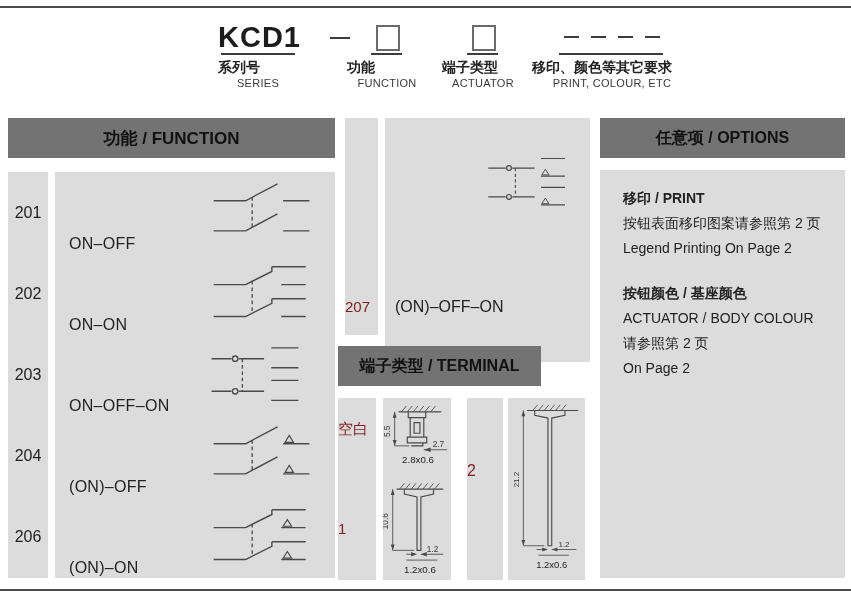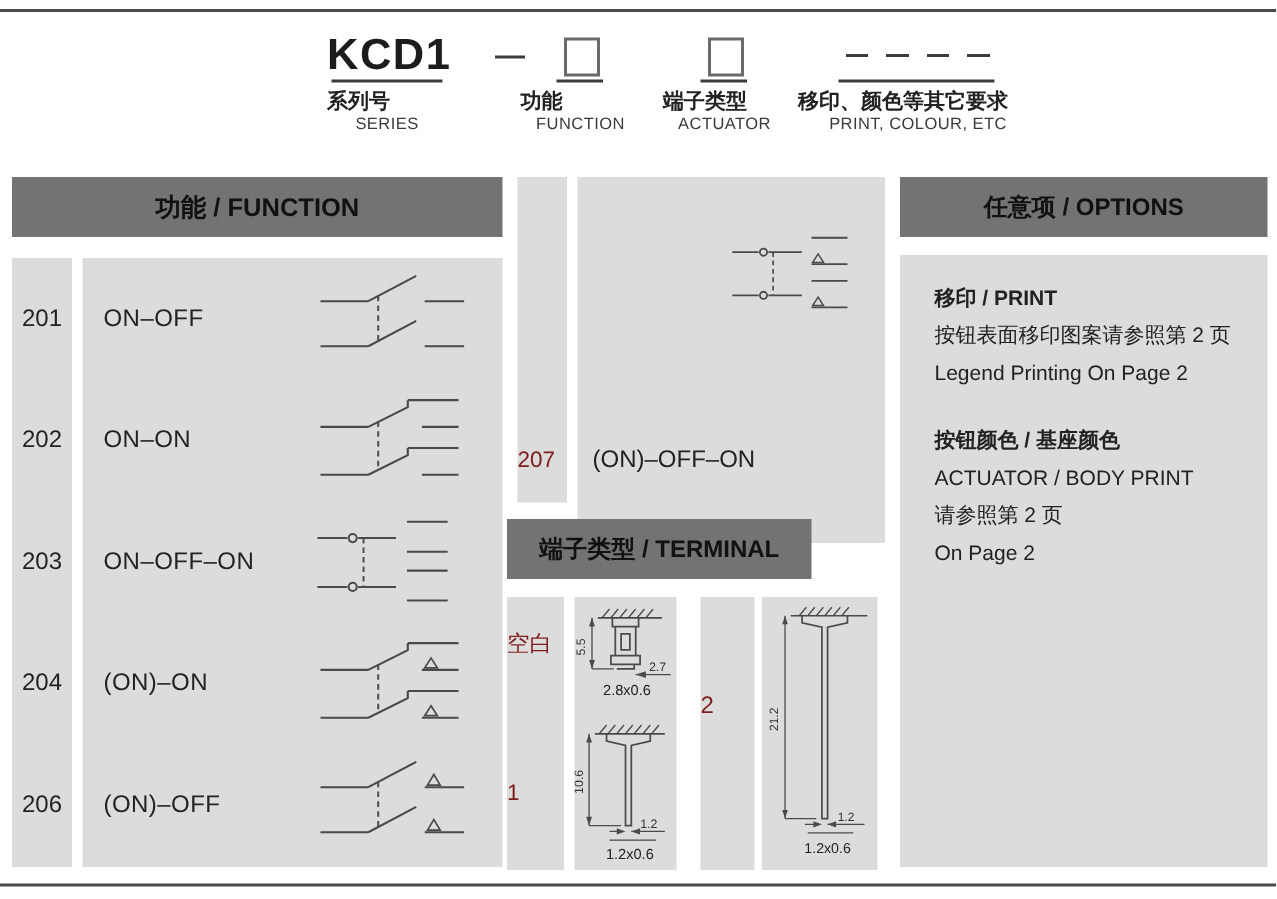--- a/index.html
+++ b/index.html
@@ -15,21 +15,21 @@
   .code-box{position:absolute;width:20px;height:22px;border:2px solid #6a6a6a;background:#fff;}
   .dash-sep{position:absolute;height:2px;background:#3c3c3c;}
   .dash-multi{position:absolute;height:2px;
       background:repeating-linear-gradient(90deg,#3c3c3c 0 15px,transparent 15px 27px);}
   
   .green-hd{position:absolute;background:#737373;color:#111;display:flex;
             align-items:center;justify-content:center;font-weight:bold;}
   .gray{position:absolute;background:#dcdcdc;}
   .f-num{height:81px;display:flex;align-items:center;justify-content:center;
          font-size:16px;color:#222;}
-  .f-row{position:relative;height:81px;display:flex;align-items:center;}
+  .f-row{position:relative;height:81px;display:flex;align-items:flex-end;}
   .f-label{padding-left:14px;font-size:16px;letter-spacing:.3px;color:#222;}
   .f-sym{position:absolute;left:153px;top:50%;transform:translateY(-50%);}
   svg{display:block;}
   .sym path,.sym circle{stroke:#4a4a4a;stroke-width:1.5;fill:none;}
   .sym .dash{stroke-dasharray:4 3;stroke-width:1.4;}
   .sym .tri{stroke-width:1.2;}
   .tdraw path,.tdraw line{stroke:#4a4a4a;stroke-width:1.2;fill:none;}
   .tdraw .thin{stroke-width:.9;}
   .tdraw .arrow{fill:#4a4a4a;stroke:none;}
   .tdraw text{fill:#333;font-size:8.5px;font-family:"Liberation Sans",sans-serif;}
@@ -104,38 +104,38 @@
       <svg class="f-sym sym" width="104" height="69" viewBox="0 0 115 76">
         <path d="M4,20 H26 M34,20 H62 M70,8 H100 M70,30 H100"></path>
         <circle cx="30" cy="20" r="3"></circle>
         <path d="M4,56 H26 M34,56 H62 M70,44 H100 M70,66 H100"></path>
         <circle cx="30" cy="56" r="3"></circle>
         <path class="dash" d="M38,20 V56"></path>
       </svg>
     </div>
 
     <div class="f-row">
+      <span class="f-label">(ON)–OFF</span>
+      <svg class="f-sym sym" width="108" height="68" viewBox="0 0 115 72">
+        <path d="M6,23 H40 M40,23 L74,5 M80,23 H108"></path>
+        <path class="tri" d="M82,21.5 L91,21.5 L86.5,14 Z"></path>
+        <path d="M6,55 H40 M40,55 L74,37 M80,55 H108"></path>
+        <path class="tri" d="M82,53.5 L91,53.5 L86.5,46 Z"></path>
+        <path class="dash" d="M47,19 V52"></path>
+      </svg>
+    </div>
+
+    <div class="f-row">
       <span class="f-label">(ON)–ON</span>
       <svg class="f-sym sym" width="108" height="68" viewBox="0 0 115 72">
         <path d="M6,26 H40 M40,26 L68,12 L68,7 M68,7 H104 M78,26 H104"></path>
         <path class="tri" d="M80,24.5 L89,24.5 L84.5,17.5 Z"></path>
         <path d="M6,60 H40 M40,60 L68,46 L68,41 M68,41 H104 M78,60 H104"></path>
         <path class="tri" d="M80,58.5 L89,58.5 L84.5,51.5 Z"></path>
         <path class="dash" d="M47,22 V57"></path>
-      </svg>
-    </div>
-
-    <div class="f-row">
-      <span class="f-label">(ON)–OFF</span>
-      <svg class="f-sym sym" width="108" height="68" viewBox="0 0 115 72">
-        <path d="M6,23 H40 M40,23 L74,5 M80,23 H108"></path>
-        <path class="tri" d="M82,21.5 L91,21.5 L86.5,14 Z"></path>
-        <path d="M6,55 H40 M40,55 L74,37 M80,55 H108"></path>
-        <path class="tri" d="M82,53.5 L91,53.5 L86.5,46 Z"></path>
-        <path class="dash" d="M47,19 V52"></path>
       </svg>
     </div>
   </div>
 
   <div class="gray" style="left:345px;top:118px;width:33px;height:217px">
     <div class="t-code" style="top:180px">207</div>
   </div>
   <div class="gray" style="left:385px;top:118px;width:205px;height:244px">
     <span class="abs" style="left:10px;top:180px;font-size:16px;color:#222">(ON)–OFF–ON</span>
     <svg class="abs sym" style="left:100px;top:34px" width="92" height="61" viewBox="0 0 115 76">
@@ -207,19 +207,19 @@
 
   <div class="green-hd" style="left:600px;top:118px;width:245px;height:40px;font-size:16px">任意项 / OPTIONS</div>
 
   <div class="gray" style="left:600px;top:170px;width:245px;height:408px">
     <div class="opt-body">
       <div class="opt-title">移印 / PRINT</div>
       <div>按钮表面移印图案请参照第 2 页</div>
       <div>Legend Printing On Page 2</div>
       <div class="opt-gap"></div>
       <div class="opt-title">按钮颜色 / 基座颜色</div>
-      <div>ACTUATOR / BODY PRINT</div>
+      <div>ACTUATOR / BODY COLOUR</div>
       <div>请参照第 2 页</div>
       <div>On Page 2</div>
     </div>
   </div>
 
 </div>
 
 </body></html>

